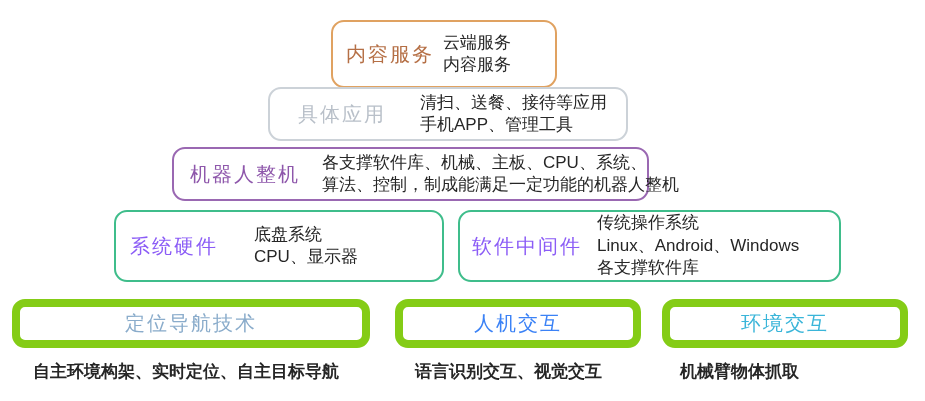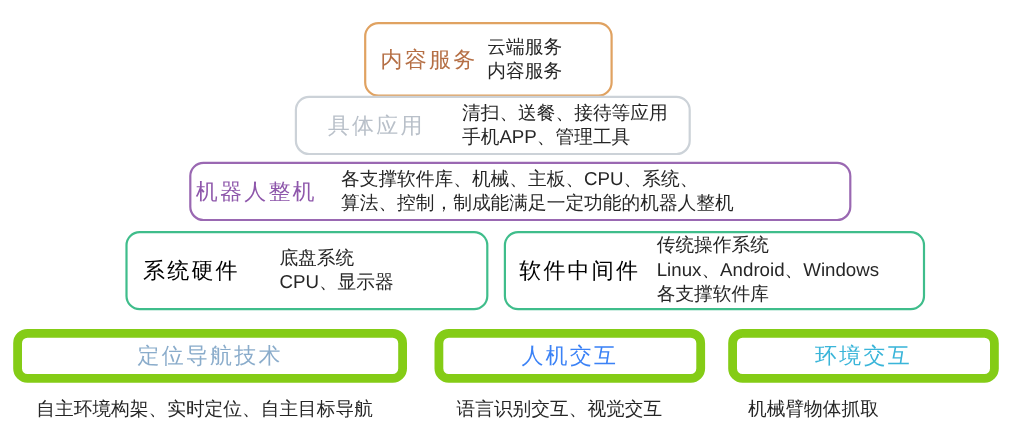--- a/index.html
+++ b/index.html
@@ -31,25 +31,25 @@
     line-height: 1.32;
     white-space: nowrap;
   }
   
   #box-content { left: 331px; top: 20px; width: 226px; height: 68px; border: 2px solid #e0a261; padding-left: 13px; gap: 9px; }
   #box-content .label { color: #b56f45; }
   
   #box-app { left: 268px; top: 87px; width: 360px; height: 54px; border: 2px solid #ccd2d8; padding-left: 28px; gap: 34px; }
   #box-app .label { color: #b9c0c9; }
   
-  #box-robot { left: 172px; top: 147px; width: 602px; height: 54px; border: 2px solid #9a68b2; padding-left: 4px; gap: 22px; }
+  #box-robot { left: 172px; top: 147px; width: 477px; height: 54px; border: 2px solid #9a68b2; padding-left: 16px; gap: 22px; }
   #box-robot .label { color: #8e57ab; }
   
   #box-hw { left: 114px; top: 210px; width: 330px; height: 72px; border: 2px solid #3fbd8b; padding-left: 14px; gap: 36px; }
-  #box-hw .label, #box-mw .label { color: #000000; }
+  #box-hw .label, #box-mw .label { color: #8b5cf6; }
   #box-mw { left: 458px; top: 210px; width: 383px; height: 72px; border: 2px solid #3fbd8b; padding-left: 12px; gap: 15px; }
   
   .base-box {
     position: absolute;
     top: 299px;
     height: 49px;
     box-sizing: border-box;
     border: 8px solid #84cc16;
     border-radius: 13px;
     background: #ffffff;
@@ -63,20 +63,21 @@
   #base-hmi { left: 395px; width: 246px; }
   #base-hmi .label { color: #3b82f6; }
   #base-env { left: 662px; width: 246px; }
   #base-env .label { color: #3ab5d9; }
   .caption {
     position: absolute;
     top: 360px;
     font-size: 17px;
     color: #262626;
     white-space: nowrap;
+    font-weight: bold;
   }
   #cap-nav { left: 33px; }
   #cap-hmi { left: 415px; }
   #cap-env { left: 680px; }
 </style>
 </head>
 <body>
 
 <div class="stage">
 

